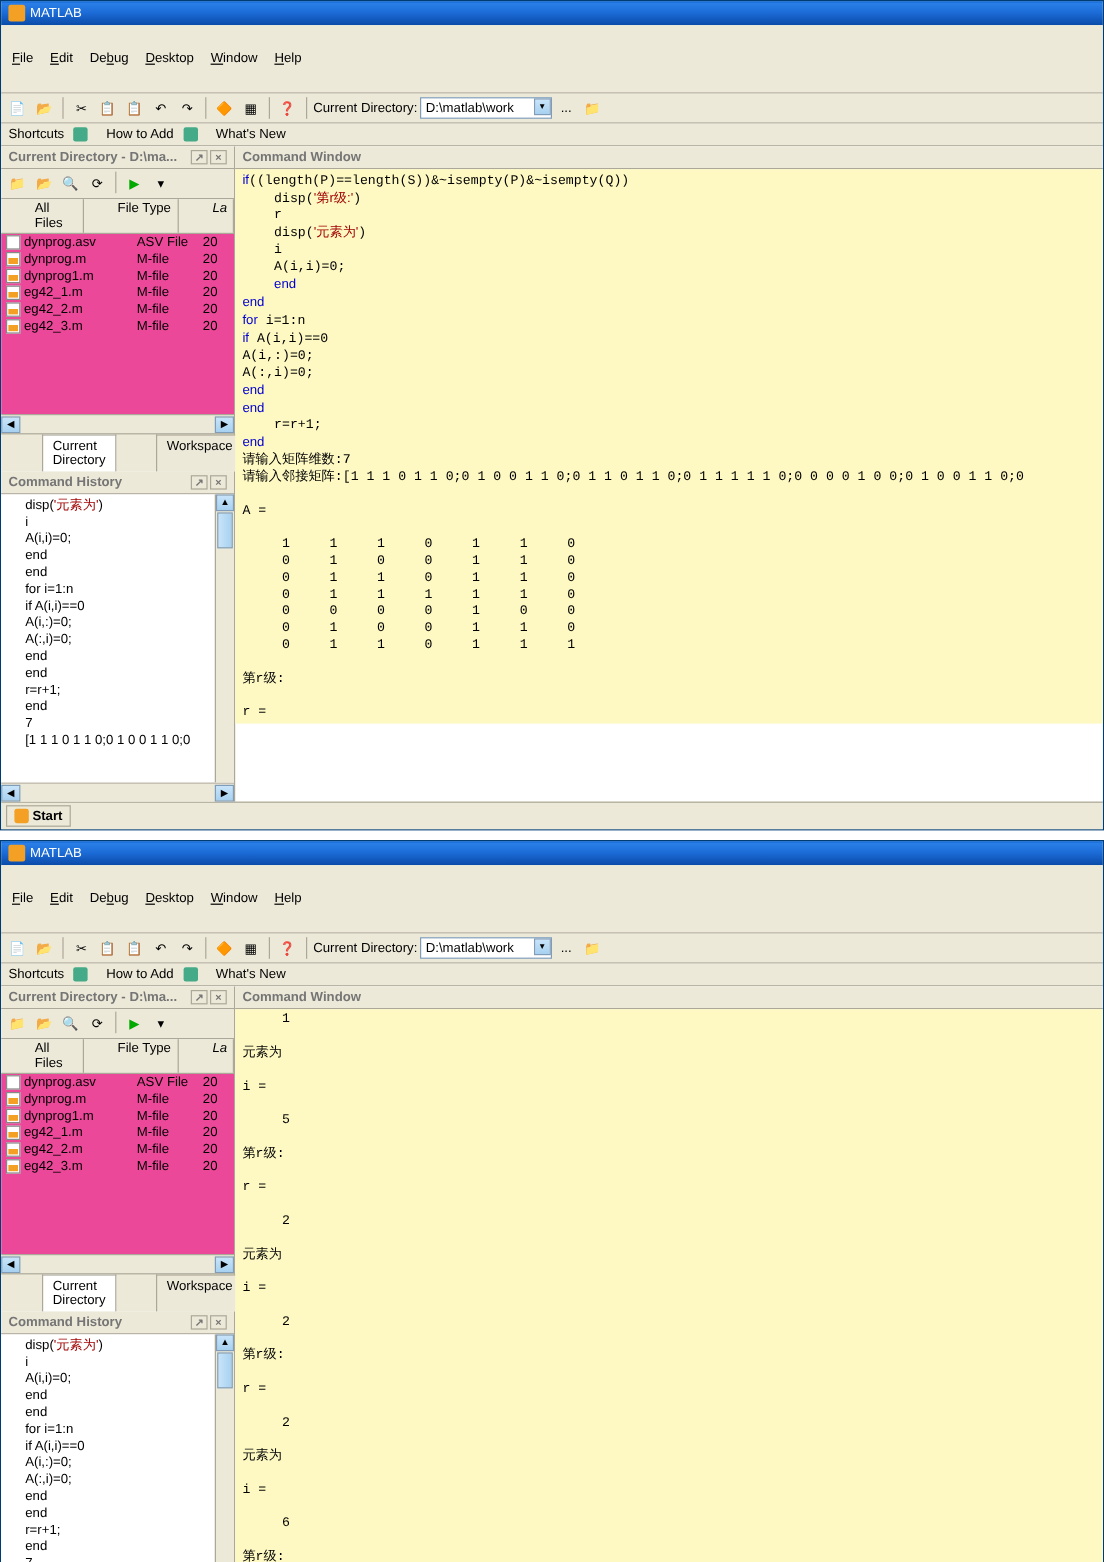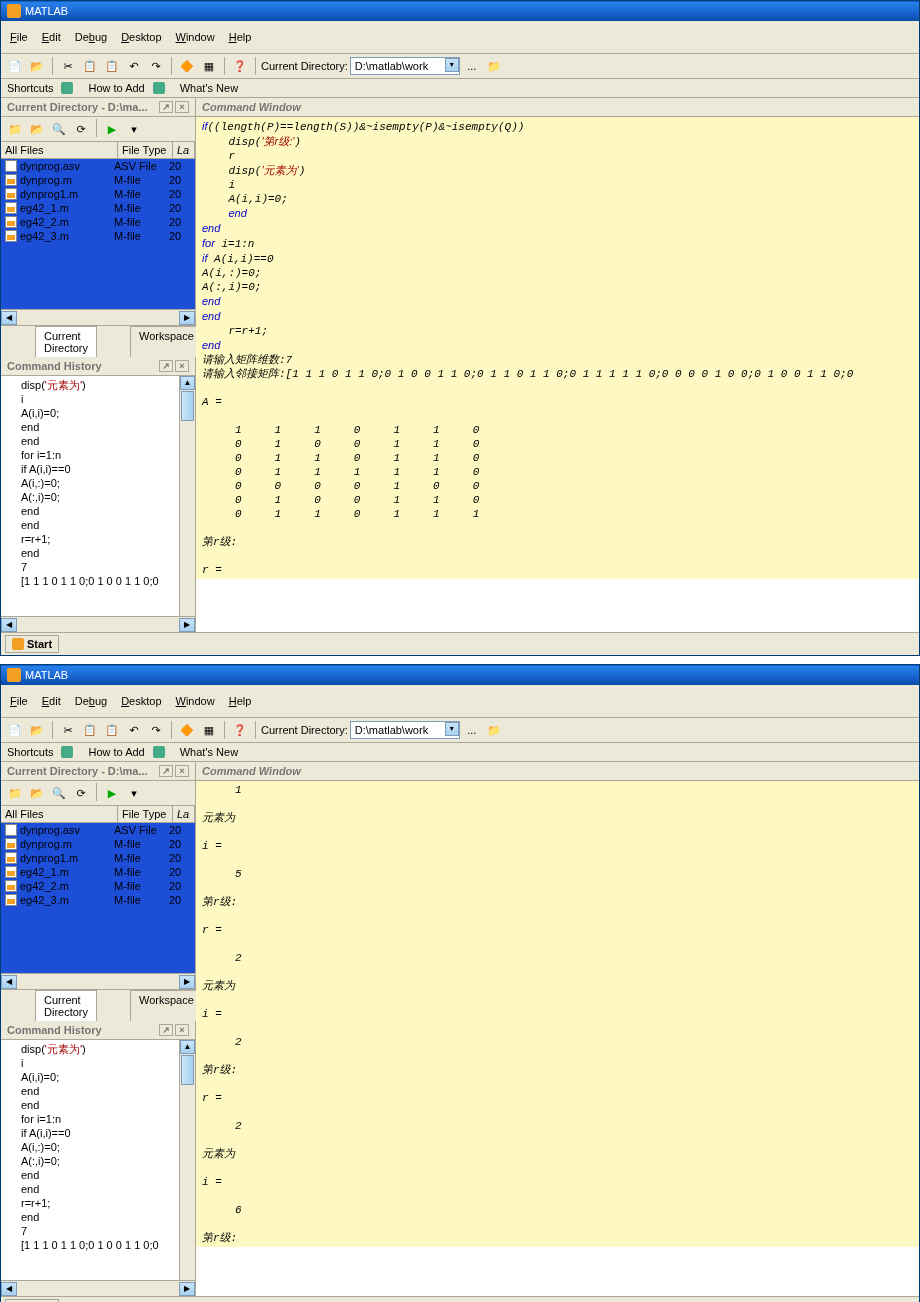--- a/index.html
+++ b/index.html
@@ -1,50 +1,50 @@
 <!DOCTYPE html>
 <html><head>
 <meta charset="utf-8">
 <style>
 * { margin:0; padding:0; box-sizing:border-box; font-family:"Microsoft Sans Serif",Tahoma,sans-serif; font-size:11px; }
 body { background:#fff; width:920px; }
 .matlab-window { border:1px solid #003c74; margin-bottom:8px; }
 .titlebar { background:linear-gradient(to bottom,#0058c6 0%,#2a80e8 8%,#1b6ad5 50%,#0a4aa8 100%); color:#fff; padding:3px 6px; font-weight:normal; display:flex; align-items:center; }
 .titlebar .logo { width:14px; height:14px; background:#f4a024; margin-right:4px; border-radius:2px; }
-.menubar { background:#ece9d8; padding:8px 4px; display:flex; gap:4px; border-bottom:1px solid #aca899; }
+.menubar { background:#ece9d8; padding:20px 4px; display:flex; gap:4px; border-bottom:1px solid #aca899; }
 .menubar span { padding:2px 5px; }
 .menubar span u { text-decoration:underline; }
 .toolbar { background:#ece9d8; padding:2px 4px; display:flex; align-items:center; gap:2px; border-bottom:1px solid #aca899; }
 .tbtn { width:20px; height:20px; border:1px solid transparent; display:inline-flex; align-items:center; justify-content:center; }
 .sep { width:1px; height:18px; background:#aca899; margin:0 3px; }
 .curdir-input { border:1px solid #7f9db9; background:#fff; padding:1px 18px 1px 4px; height:18px; width:110px; position:relative; }
 .dropdown-arrow { position:absolute; right:1px; top:1px; width:14px; height:14px; background:linear-gradient(#c8e4fa,#a7d1f0); border:1px solid #7f9db9; font-size:8px; text-align:center; line-height:12px; }
 .shortcuts { background:#ece9d8; padding:3px 6px; border-bottom:1px solid #aca899; display:flex; gap:8px; }
 .shortcuts a { color:#000; text-decoration:none; display:inline-flex; align-items:center; gap:15px; }
 .shortcut-icon { width:12px; height:12px; background:#4a8; border-radius:2px; display:inline-block; }
 .workspace { display:flex; background:#fff; }
 .left-col { width:195px; display:flex; flex-direction:column; border-right:1px solid #aca899; }
-.right-col { flex:1;font-style:italic; }
+.right-col { flex:1; }
 .panel-head { background:#ece9d8; padding:3px 6px; border-bottom:1px solid #aca899; display:flex; align-items:center; justify-content:space-between; color:#757575; font-weight:bold; }
 .panel-ctrls { display:flex; gap:2px; }
 .panel-ctrls span { width:14px; height:12px; border:1px solid #aca899; background:#ece9d8; font-size:9px; line-height:10px; text-align:center; cursor:pointer; }
 .cd-toolbar { background:#ece9d8; padding:2px 4px; display:flex; gap:2px; border-bottom:1px solid #aca899; }
 .file-header { display:flex; background:#ece9d8; border-bottom:1px solid #aca899; }
-.file-header div { padding:2px 4px; border-right:1px solid #aca899; }
+.file-header div { padding:2px 4px; border-right:1px solid #aca899;margin-left:24px; }
 .fh-name { flex:1; }
 .fh-type { width:55px; }
 .fh-la { width:22px;font-style:italic; }
 .file-row { display:flex; padding:1px 4px; }
 .file-row .fn { flex:1; display:flex; align-items:center; gap:3px; }
 .file-row .ft { width:55px; }
 .file-row .fl { width:22px; text-align:left; }
 .ficon { width:12px; height:12px; display:inline-block; border:1px solid #888; background:#fff; position:relative; }
 .ficon.m::after { content:""; position:absolute; left:1px; top:1px; right:1px; bottom:1px; background:linear-gradient(#fff 40%,#f4a024 40%); }
 .ficon.asv::after { content:""; position:absolute; left:1px; top:1px; right:1px; bottom:1px; background:#fff; }
-.file-list { min-height:150px; background:#1d4ed8; }
+.file-list { min-height:150px; background:#ec4899; }
 .scrollbar-h { height:16px; background:#ece9d8; border-top:1px solid #aca899; display:flex; align-items:center; }
 .scrollbar-h .arrow { width:16px;height:14px;background:linear-gradient(#c8e4fa,#a7d1f0);border:1px solid #7f9db9;font-size:8px;text-align:center;line-height:12px;}
 .scrollbar-h .track { flex:1; }
 .tabs { display:flex; background:#ece9d8; border-top:1px solid #aca899; }
 .tabs div { padding:3px 8px; border:1px solid #aca899; border-bottom:none; margin-right:-1px; background:#ece9d8;margin-left:34px; }
 .tabs div.active { background:#fff; }
 .history-body { background:#fff; font-family:"Courier New",monospace; font-size:11px; padding:2px 2px 2px 20px; position:relative; min-height:240px; }
 .history-body .scroll-v { position:absolute; right:0; top:0; bottom:0; width:16px; background:#ece9d8; border-left:1px solid #aca899; }
 .scroll-v .arrow { height:14px; background:linear-gradient(#c8e4fa,#a7d1f0); border:1px solid #7f9db9; font-size:8px; text-align:center; line-height:12px; }
 .scroll-v .thumb { height:30px; margin:1px; background:linear-gradient(to right,#c8e4fa,#a7d1f0); border:1px solid #7f9db9; }

